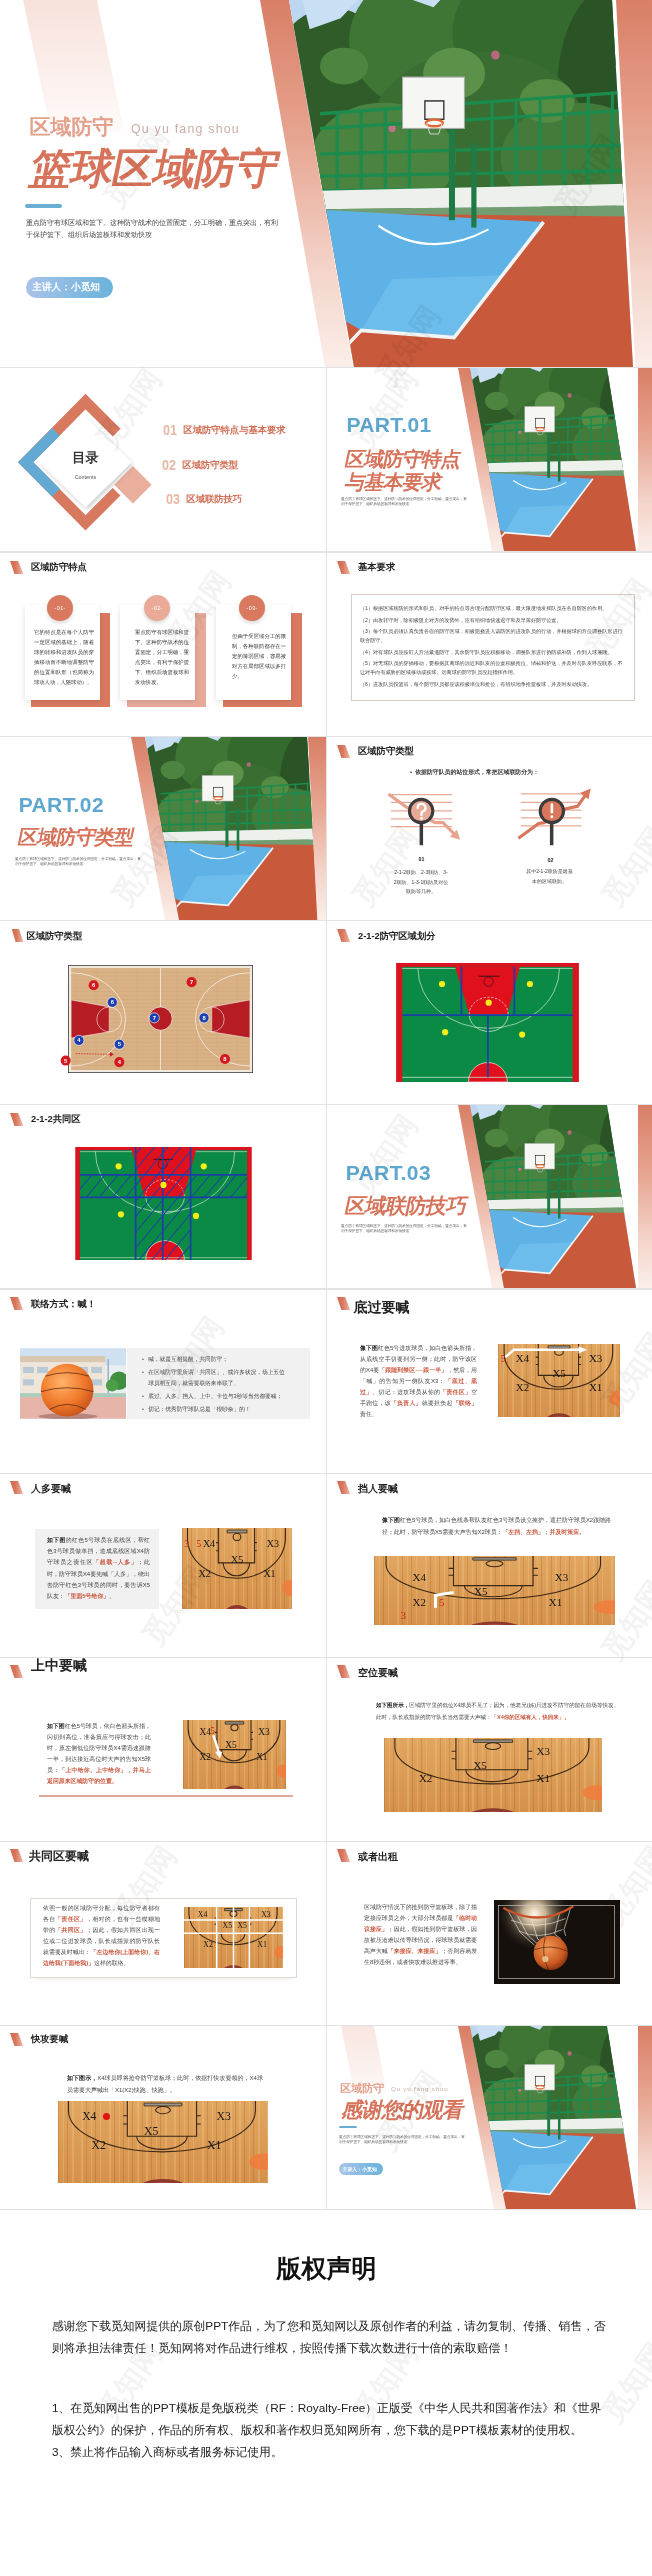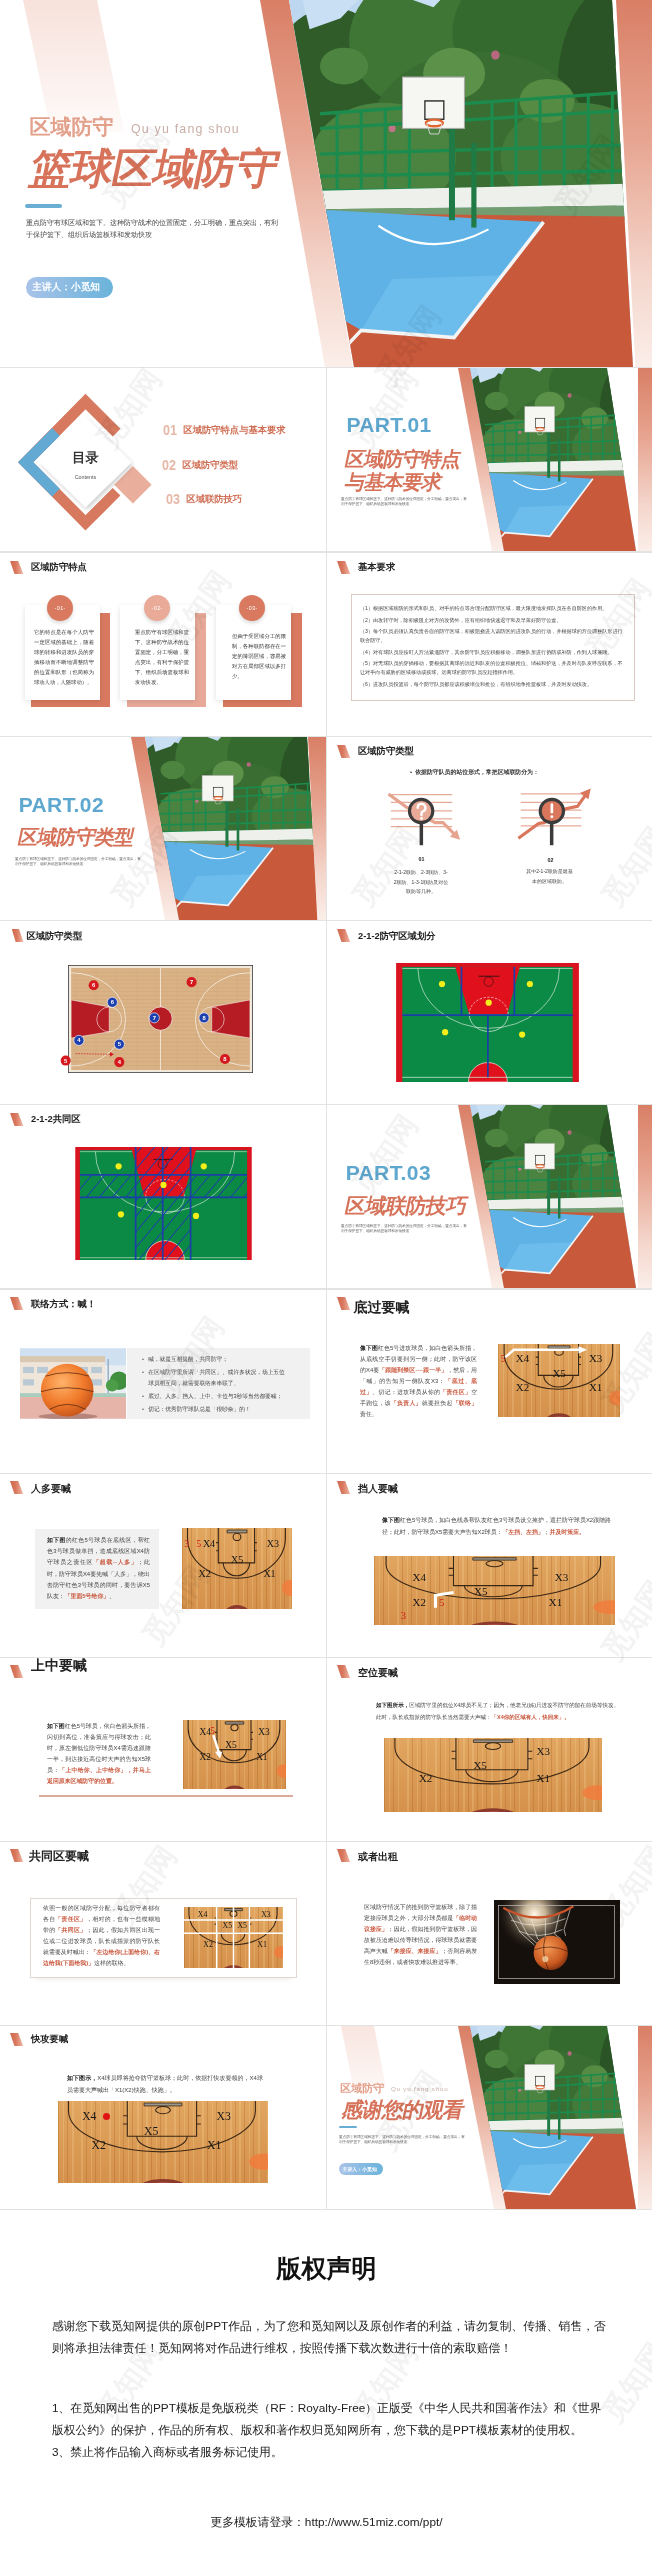--- a/index.html
+++ b/index.html
@@ -651,21 +651,20 @@
   <div class="pill" style="left:11.7px;top:137px;width:44px;height:11.7px;padding-left:3.9px;font-size:4.9px">主讲人：小觅知</div>
 </div>
 
 <div class="copyright">
   <div class="center-t" style="left:0;top:44px;width:653px;font-size:25px;font-weight:bold;color:#111;line-height:29.5px">版权声明</div>
   <div class="abs" style="left:52px;top:105px;width:561px;font-size:11.8px;line-height:22px;color:#222">
     <p style="margin-bottom:38px">感谢您下载觅知网提供的原创PPT作品，为了您和觅知网以及原创作者的利益，请勿复制、传播、销售，否则将承担法律责任！觅知网将对作品进行维权，按照传播下载次数进行十倍的索取赔偿！</p>
     <p>1、在觅知网出售的PPT模板是免版税类（RF：Royalty-Free）正版受《中华人民共和国著作法》和《世界版权公约》的保护，作品的所有权、版权和著作权归觅知网所有，您下载的是PPT模板素材的使用权。</p>
     <p>3、禁止将作品输入商标或者服务标记使用。</p>
   </div>
-  <div class="center-t" style="left:0;top:303px;width:653px;font-size:11.8px;color:#222;line-height:18.7px">更多模板请登录：http://www.51miz.com/ppt/</div>
 </div>
 
 <div class="wm" style="left:93px;top:148px">觅知网</div>
 <div class="wm" style="left:544px;top:155px">觅知网</div>
 <div class="wm" style="left:365px;top:326px">觅知网</div>
 <div class="wm" style="left:86px;top:389px">觅知网</div>
 <div class="wm" style="left:342px;top:389px">觅知网</div>
 <div class="wm" style="left:155px;top:591px">觅知网</div>
 <div class="wm" style="left:575px;top:599px">觅知网</div>
 <div class="wm" style="left:101px;top:847px">觅知网</div>

